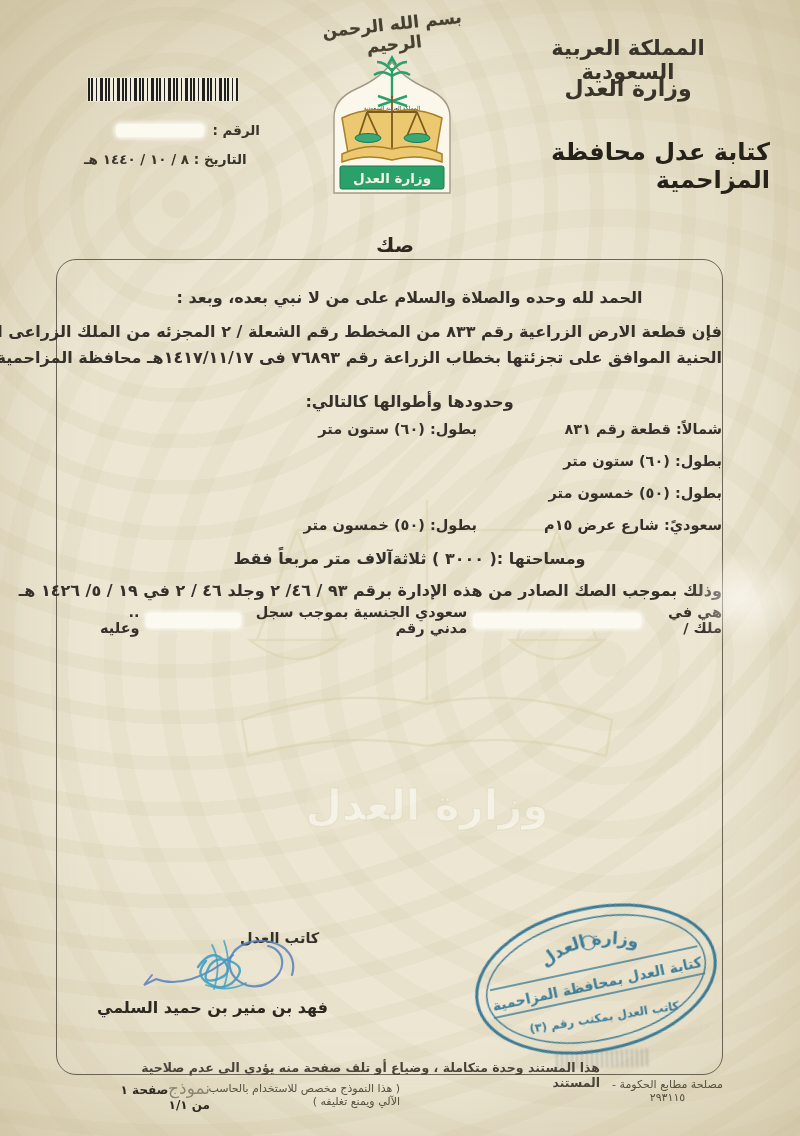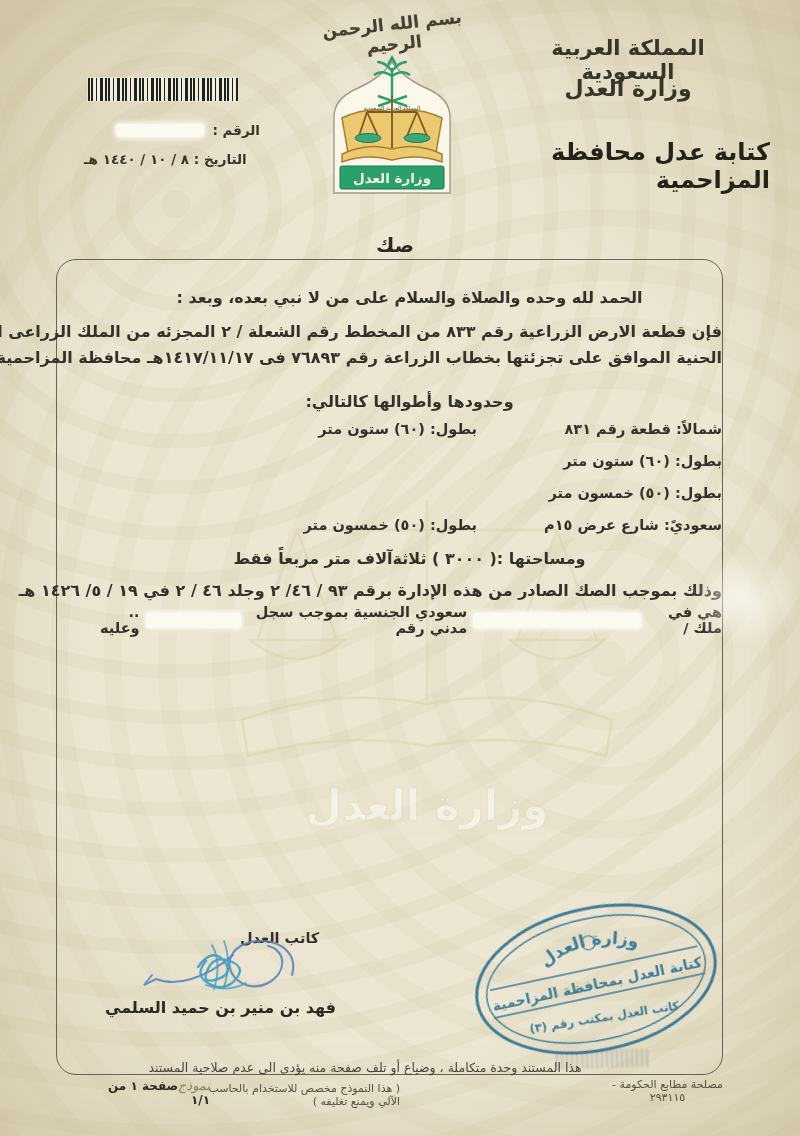--- a/index.html
+++ b/index.html
@@ -34,29 +34,29 @@
   .deed-title{left:360px;top:233px;width:70px;text-align:center;font-size:20px;font-weight:bold;color:#2e2920;}
   .box{left:56px;top:259px;width:665px;height:814px;border:1.6px solid #6a6353;border-radius:20px;}
   .bodytext{right:78px;width:625px;text-align:center;font-size:16px;font-weight:bold;color:#35302a;white-space:nowrap;}
   .row-b{right:78px;width:625px;display:flex;flex-direction:row;font-size:14.5px;font-weight:bold;color:#35302a;}
   .row-b .side{width:245px;}
   .own-row{right:78px;width:625px;display:flex;flex-direction:row;align-items:center;gap:6px;font-size:14.5px;font-weight:bold;color:#35302a;}
   .own-row .r1{width:168px;height:15px;flex:0 0 auto;}
   .own-row .r2{width:95px;height:15px;flex:0 0 auto;}
   .watermark{left:212px;top:488px;opacity:.55;pointer-events:none;}
   .sig-label{left:240px;top:930px;width:80px;font-size:14.5px;font-weight:bold;color:#35302a;text-align:left;}
-  .sig-name{left:95px;top:998px;width:235px;font-size:16px;font-weight:bold;color:#2d2820;text-align:center;letter-spacing:-.5px;margin-left:8px;}
+  .sig-name{left:95px;top:998px;width:235px;font-size:16px;font-weight:bold;color:#2d2820;text-align:center;letter-spacing:-.5px;}
   .sig-svg{left:80px;top:925px;}
   .stamp{left:468px;top:900px;width:256px;height:158px;transform:rotate(-12deg);filter:blur(.3px);opacity:.92;}
-  .integrity{left:130px;top:1060px;width:470px;text-align:center;font-size:12.5px;font-weight:normal;color:#4a443а;color:#4a4438;}
+  .integrity{left:130px;top:1060px;width:470px;font-size:12.5px;font-weight:bold;color:#4a443а;color:#4a4438;}
   .smudge{left:556px;top:1050px;width:95px;height:18px;opacity:.5;filter:blur(1px);
     background:repeating-linear-gradient(90deg,rgba(90,100,110,.55) 0 2px,transparent 2px 5px);transform:rotate(-2deg);}
   .foot{font-size:12px;color:#4c463a;}
   .foot-left{left:100px;top:1078px;width:110px;text-align:right;}
-  .foot-left .model{color:#8a8570;font-size:13px;font-style:italic;}
+  .foot-left .model{color:#8a8570;font-size:17px;}
   .foot-left .pageno{color:#2f2b22;font-weight:bold;margin-right:-4px;}
   .foot-center{left:205px;top:1082px;width:195px;text-align:right;font-size:11px;color:#55503f;}
   .foot-right{left:600px;top:1078px;width:135px;text-align:center;font-size:11px;color:#55503f;}
   .edge-wm{left:688px;top:552px;width:112px;height:95px;border-radius:50%;
     background:radial-gradient(ellipse at center, rgba(252,250,243,.75), rgba(252,250,243,0) 70%);
     filter:blur(2px);}
 </style>
 </head>
 <body>
 

